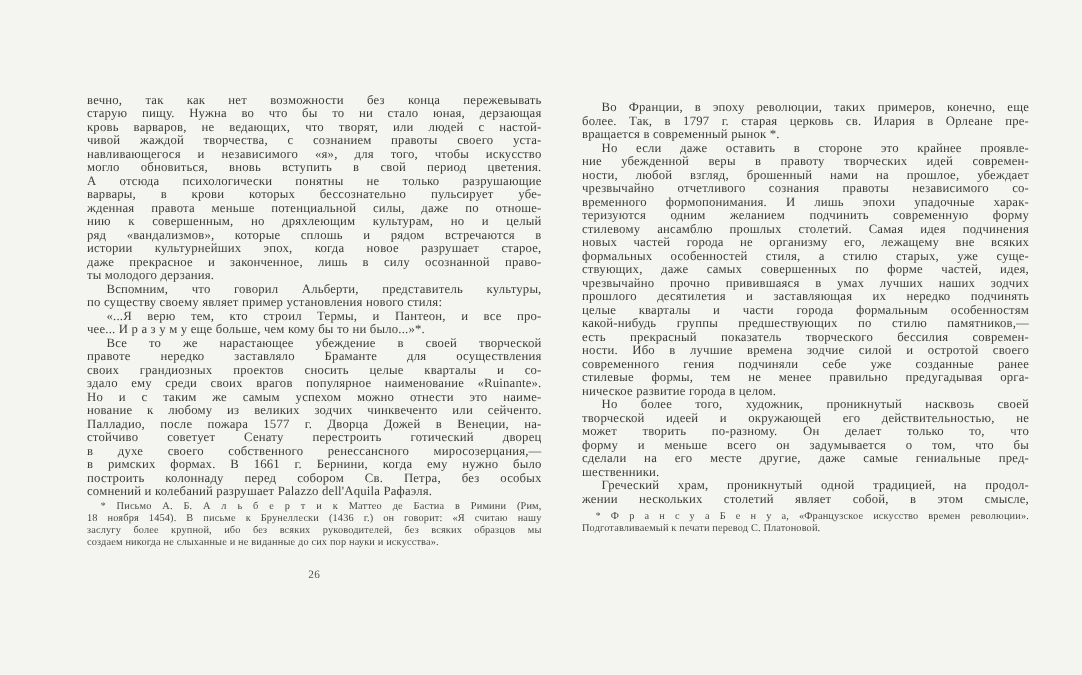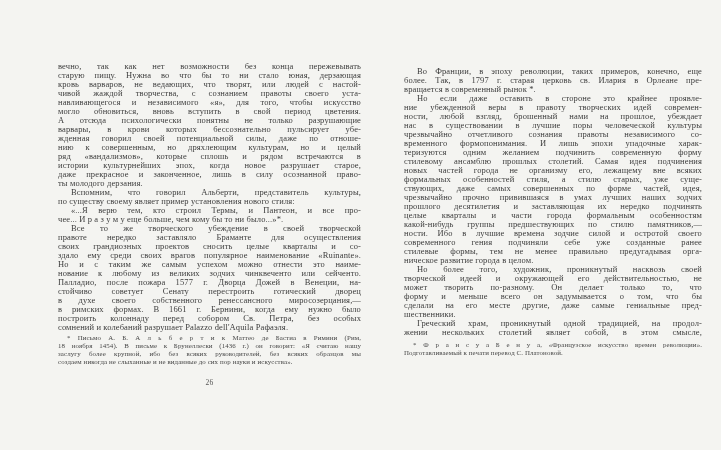--- a/index.html
+++ b/index.html
@@ -20,21 +20,21 @@
   }
   .page {
     position: absolute;
   }
   .page-left {
     left: 58px;
     top: 62px;
     width: 303px;
   }
   .page-right {
-    left: 404px;
+    left: 388px;
     top: 67px;
     width: 298px;
   }
   .text-block {
     color: #3c3c3c;
     font-size: 8.5px;
     line-height: 9px;
     letter-spacing: 0.12px;
   }
   .line {
@@ -84,31 +84,31 @@
   <section class="page page-left">
     <div class="text-block">
         <div class="line">вечно, так как нет возможности без конца пережевывать</div>
         <div class="line">старую пищу. Нужна во что бы то ни стало юная, дерзающая</div>
         <div class="line">кровь варваров, не ведающих, что творят, или людей с настой-</div>
         <div class="line">чивой жаждой творчества, с сознанием правоты своего уста-</div>
         <div class="line">навливающегося и независимого «я», для того, чтобы искусство</div>
         <div class="line">могло обновиться, вновь вступить в свой период цветения.</div>
         <div class="line">А отсюда психологически понятны не только разрушающие</div>
         <div class="line">варвары, в крови которых бессознательно пульсирует убе-</div>
-        <div class="line">жденная говорил своей потенциальной силы, даже по отноше-</div>
+        <div class="line">жденная правота меньше потенциальной силы, даже по отноше-</div>
         <div class="line">нию к совершенным, но дряхлеющим культурам, но и целый</div>
         <div class="line">ряд «вандализмов», которые сплошь и рядом встречаются в</div>
         <div class="line">истории культурнейших эпох, когда новое разрушает старое,</div>
         <div class="line">даже прекрасное и законченное, лишь в силу осознанной право-</div>
         <div class="line last">ты молодого дерзания.</div>
         <div class="line first">Вспомним, что говорил Альберти, представитель культуры,</div>
         <div class="line last">по существу своему являет пример установления нового стиля:</div>
         <div class="line first">«...Я верю тем, кто строил Термы, и Пантеон, и все про-</div>
         <div class="line last">чее... И р а з у м у еще больше, чем кому бы то ни было...»*.</div>
-        <div class="line first">Все то же творческого убеждение в своей творческой</div>
+        <div class="line first">Все то же нарастающее убеждение в своей творческой</div>
         <div class="line">правоте нередко заставляло Браманте для осуществления</div>
         <div class="line">своих грандиозных проектов сносить целые кварталы и со-</div>
         <div class="line">здало ему среди своих врагов популярное наименование «Ruinante».</div>
         <div class="line">Но и с таким же самым успехом можно отнести это наиме-</div>
         <div class="line">нование к любому из великих зодчих чинквеченто или сейченто.</div>
         <div class="line">Палладио, после пожара 1577 г. Дворца Дожей в Венеции, на-</div>
         <div class="line">стойчиво советует Сенату перестроить готический дворец</div>
         <div class="line">в духе своего собственного ренессансного миросозерцания,—</div>
         <div class="line">в римских формах. В 1661 г. Бернини, когда ему нужно было</div>
         <div class="line">построить колоннаду перед собором Св. Петра, без особых</div>
@@ -124,32 +124,32 @@
   </section>
 
   <section class="page page-right">
     <div class="text-block">
         <div class="line first">Во Франции, в эпоху революции, таких примеров, конечно, еще</div>
         <div class="line">более. Так, в 1797 г. старая церковь св. Илария в Орлеане пре-</div>
         <div class="line last">вращается в современный рынок *.</div>
         <div class="line first">Но если даже оставить в стороне это крайнее проявле-</div>
         <div class="line">ние убежденной веры в правоту творческих идей современ-</div>
         <div class="line">ности, любой взгляд, брошенный нами на прошлое, убеждает</div>
-        <div class="line">нас в существовании в лучшие поры человеческой культуры</div>
         <div class="line">чрезвычайно отчетливого сознания правоты независимого со-</div>
         <div class="line">временного формопонимания. И лишь эпохи упадочные харак-</div>
         <div class="line">теризуются одним желанием подчинить современную форму</div>
         <div class="line">стилевому ансамблю прошлых столетий. Самая идея подчинения</div>
         <div class="line">новых частей города не организму его, лежащему вне всяких</div>
         <div class="line">формальных особенностей стиля, а стилю старых, уже суще-</div>
         <div class="line">ствующих, даже самых совершенных по форме частей, идея,</div>
         <div class="line">чрезвычайно прочно привившаяся в умах лучших наших зодчих</div>
         <div class="line">прошлого десятилетия и заставляющая их нередко подчинять</div>
         <div class="line">целые кварталы и части города формальным особенностям</div>
         <div class="line">какой-нибудь группы предшествующих по стилю памятников,—</div>
+        <div class="line">есть прекрасный показатель творческого бессилия современ-</div>
         <div class="line">ности. Ибо в лучшие времена зодчие силой и остротой своего</div>
         <div class="line">современного гения подчиняли себе уже созданные ранее</div>
         <div class="line">стилевые формы, тем не менее правильно предугадывая орга-</div>
         <div class="line last">ническое развитие города в целом.</div>
         <div class="line first">Но более того, художник, проникнутый насквозь своей</div>
         <div class="line">творческой идеей и окружающей его действительностью, не</div>
         <div class="line">может творить по-разному. Он делает только то, что</div>
         <div class="line">форму и меньше всего он задумывается о том, что бы</div>
         <div class="line">сделали на его месте другие, даже самые гениальные пред-</div>
         <div class="line last">шественники.</div>

